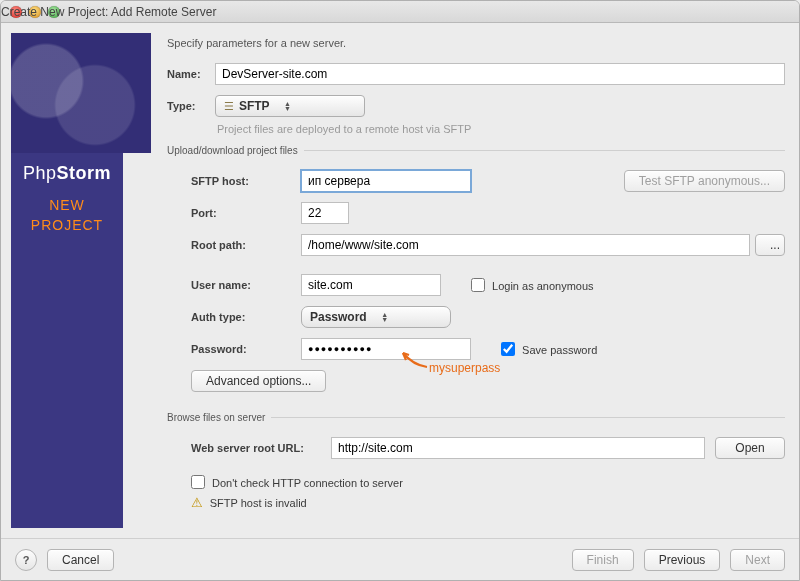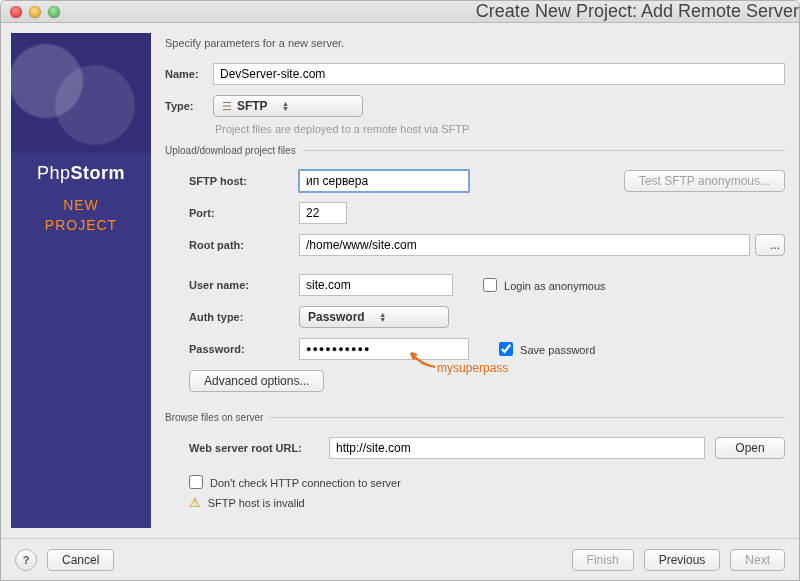--- a/index.html
+++ b/index.html
@@ -20,25 +20,25 @@
   border-bottom: 1px solid #b8b8b8;
   display: flex;
   align-items: center;
   position: relative;
 }
 .traffic { display: flex; gap: 7px; margin-left: 9px; }
 .tl { width: 12px; height: 12px; border-radius: 50%; box-shadow: inset 0 0 1px rgba(0,0,0,.4), 0 0 1px rgba(0,0,0,.3); }
 .tl.red { background: radial-gradient(circle at 45% 35%, #ff8a80, #e0443e 70%); }
 .tl.yel { background: radial-gradient(circle at 45% 35%, #ffe082, #e2a53a 70%); }
 .tl.grn { background: radial-gradient(circle at 45% 35%, #a8e6a1, #5cb65c 70%); }
-.title { position: absolute; width: 100%; text-align: right; font-size: 18px; color: #444; }
+.title { position: absolute; width: 100%; text-align: left; font-size: 12px; color: #444; }
 
 .content { display: flex; height: calc(100% - 22px - 42px); background: #ececec; }
 .sidebar {
-  width: 140px;
+  width: 112px;
   margin: 10px 6px 10px 10px;
   background: #3b3782;
   position: relative;
   display: flex;
   flex-direction: column;
 }
 .curl {
   width: 140px;
   height: 120px;
   background:
@@ -93,21 +93,21 @@
   width: 16px;
   display: flex;
   flex-direction: column;
   align-items: center;
   margin-left: 10px;
   line-height: 5px;
   font-size: 7px;
   color: #555;
 }
 .mac-select.sm { min-width: 150px; }
-.mac-select.auth { min-width: 150px; }
+.mac-select.auth { min-width: 150px; border-radius: 7px; }
 .mac-select .icon { font-size: 11px; margin-right: 5px; color: #8a7a4a; }
 
 button.mac {
   font-family: inherit;
   font-size: 12px;
   height: 22px;
   padding: 0 14px;
   background: linear-gradient(#fdfdfd, #ececec);
   border: 1px solid #b4b4b4;
   border-radius: 4px;
@@ -134,21 +134,21 @@
 .footer .spacer { flex: 1; }
 .help {
   width: 22px; height: 22px; border-radius: 50%;
   background: linear-gradient(#fdfdfd,#e6e6e6);
   border: 1px solid #b4b4b4;
   display: flex; align-items: center; justify-content: center;
   font-weight: bold; color: #555;
 }
 .warn { color: #c09000; font-size: 13px; margin-right: 4px; }
 
-.main-inner { position: relative; }
+.main-inner { position: relative; margin-left: 30px; }
 </style>
 </head>
 <body>
 
 <div class="titlebar">
   <div class="traffic">
     <div class="tl red"></div>
     <div class="tl yel"></div>
     <div class="tl grn"></div>
   </div>
@@ -204,21 +204,21 @@
           <div class="row">
             <div class="lbl">Root path:</div>
             <input type="text" style="flex: 1 1 0%;" value="/home/www/site.com">
             <button class="mac sq" style="margin-left:5px">...</button>
           </div>
 
           <div style="height:8px"></div>
 
           <div class="row">
             <div class="lbl">User name:</div>
-            <input type="text" style="width: 154px;" value="site.com">
+            <input type="text" style="width: 140px;" value="site.com">
             <label style="margin-left:30px">
               <input type="checkbox" style=""> <span>Login as anonymous</span>
             </label>
           </div>
 
           <div class="row">
             <div class="lbl">Auth type:</div>
             <div class="mac-select auth">
               <span class="val">Password</span>
               <span class="arrows">▲<br>▼</span>
@@ -251,21 +251,21 @@
           <label style="display:block;margin-bottom:6px">
             <input type="checkbox" style=""> <span>Don't check HTTP connection to server</span>
           </label>
           <div>
             <span class="warn">⚠</span>
             <span>SFTP host is invalid</span>
           </div>
         </div>
       </fieldset>
 
-      <div class="annot" style="left:272px;top:324px">
+      <div class="annot" style="left:262px;top:324px">
         <svg width="40" height="22" style="left:-32px;top:-12px">
           <path d="M30 18 Q 16 16 6 4" stroke="#e86c1a" stroke-width="2.2" fill="none"></path>
           <path d="M6 4 L12 6 M6 4 L9 11" stroke="#e86c1a" stroke-width="2.2" fill="none"></path>
         </svg>
         <span>mysuperpass</span>
       </div>
 
     </div>
   </div>
 </div>

